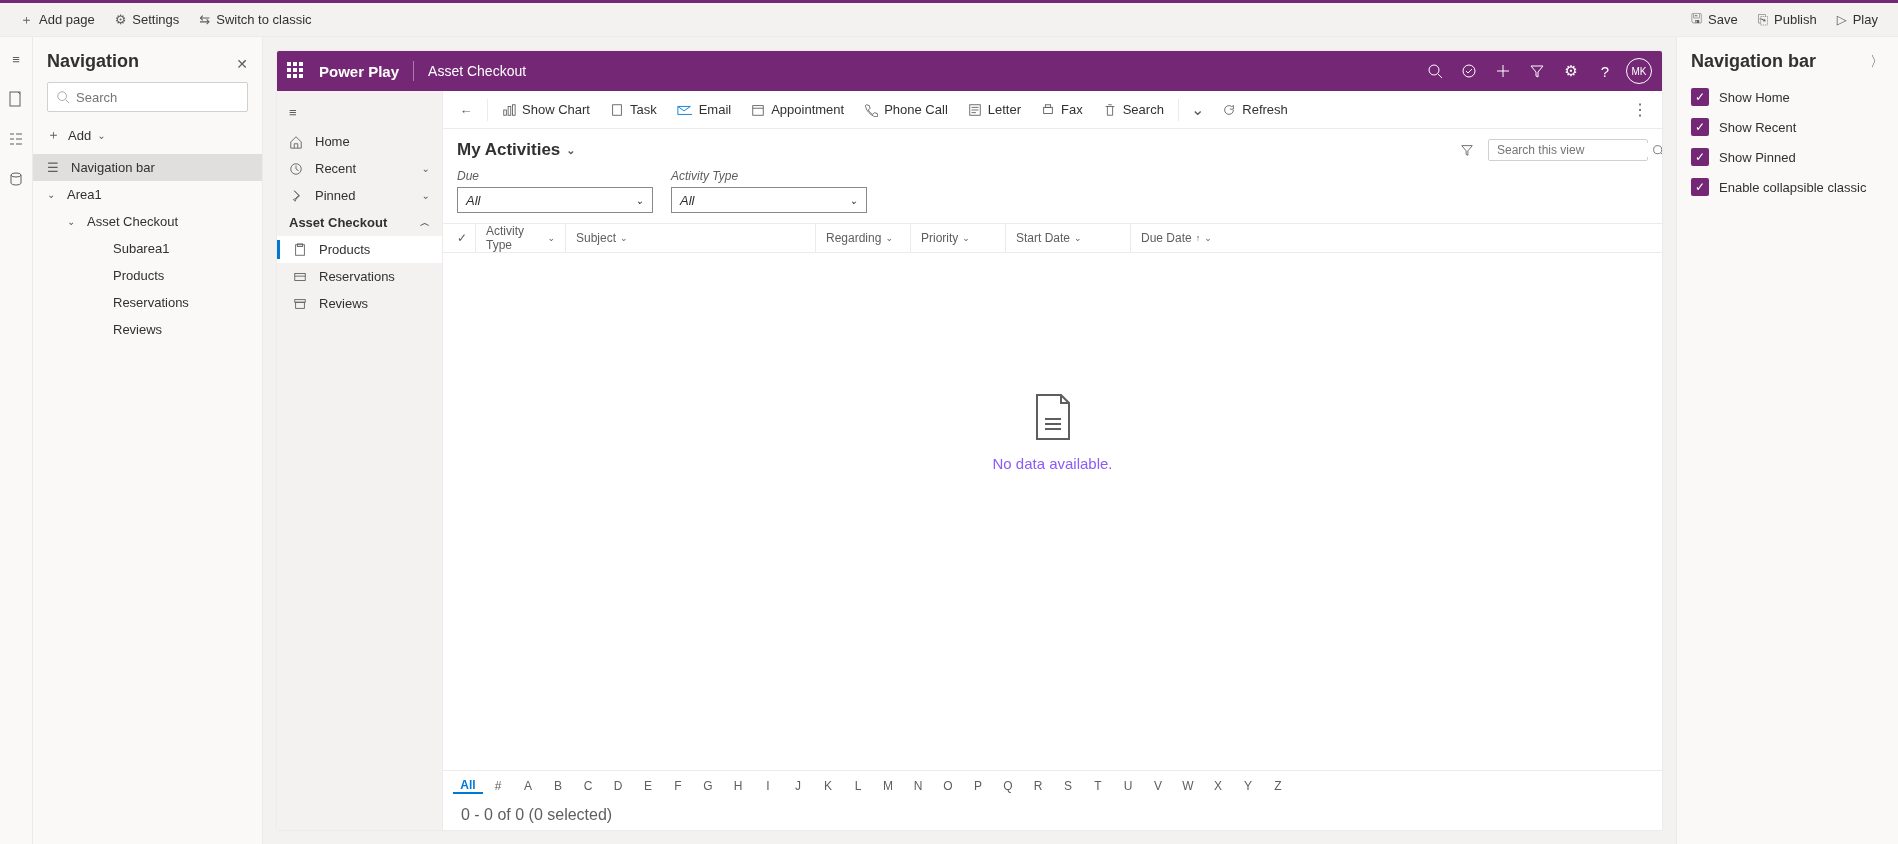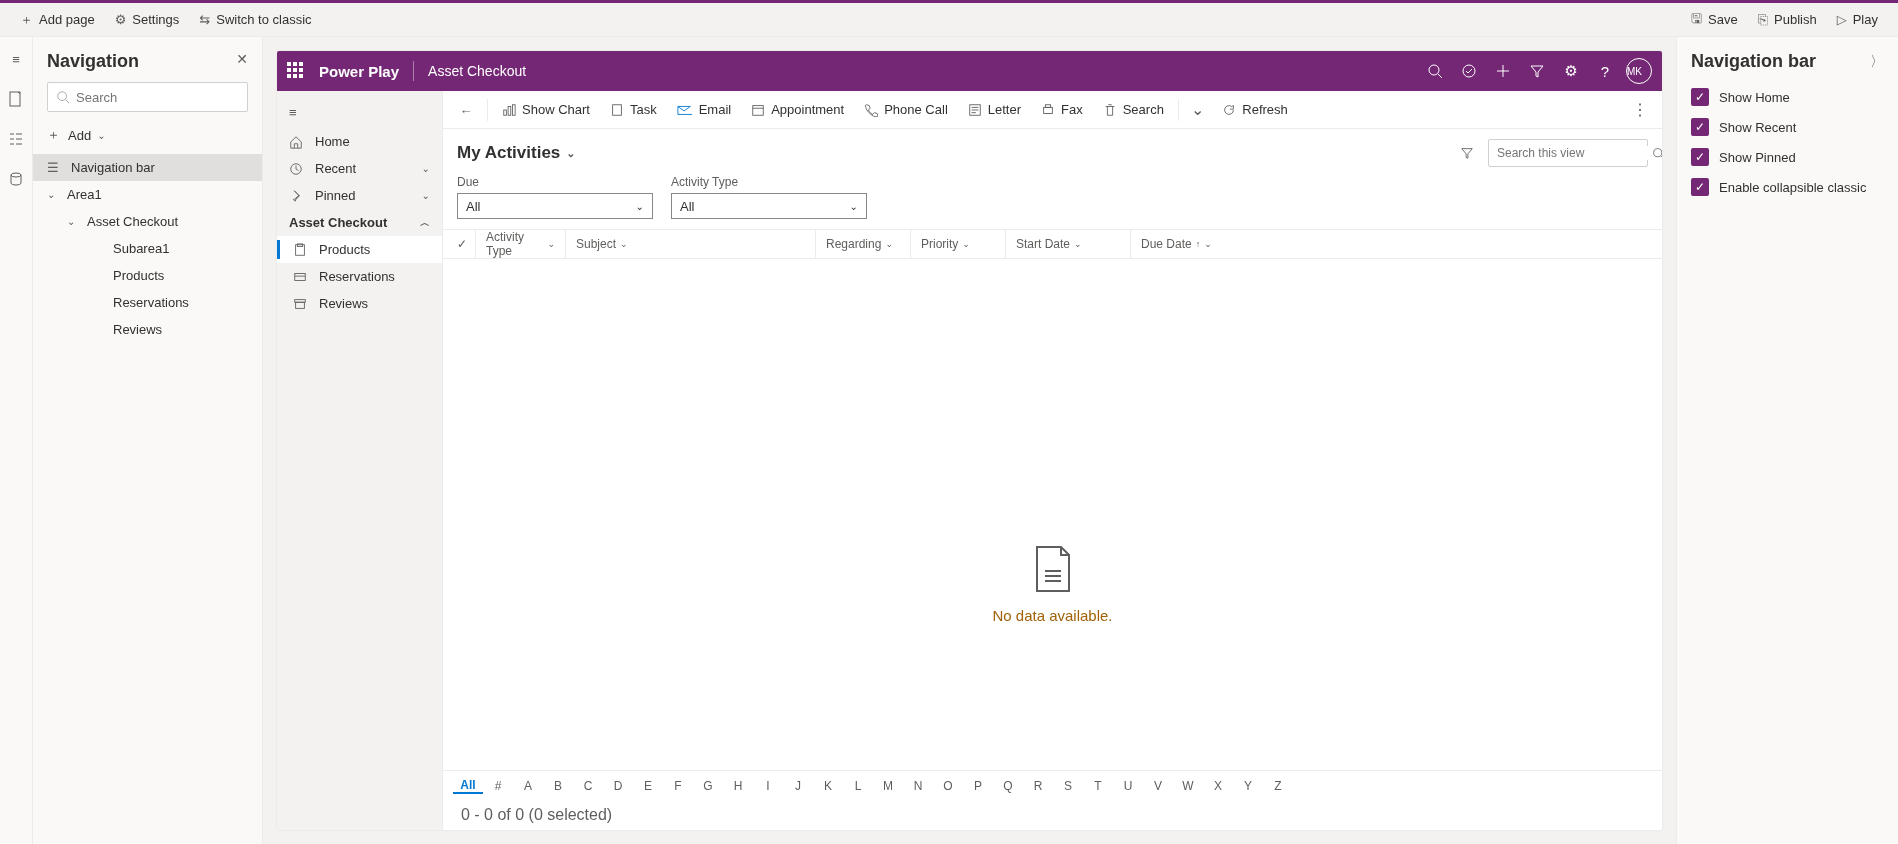--- a/index.html
+++ b/index.html
@@ -17,21 +17,21 @@
 
 
 .mainrow { flex:1; display:flex; min-height:0; }
 
 
 .rail { width:33px; border-right:1px solid #edebe9; display:flex; flex-direction:column; align-items:center; padding-top:12px; gap:20px; background:#faf9f8; }
 .rail .ri { width:20px; height:20px; display:flex; align-items:center; justify-content:center; color:#605e5c; cursor:pointer; }
 
 
 .navpanel { width:230px; border-right:1px solid #edebe9; background:#faf9f8; display:flex; flex-direction:column; }
-.navpanel .hdr { display:flex; align-items:flex-start; justify-content:space-between; padding:14px 14px 10px 14px; }
+.navpanel .hdr { display:flex; align-items:flex-end; justify-content:space-between; padding:14px 14px 10px 14px; }
 .navpanel .hdr h2 { font-size:18px; font-weight:600; }
 .navpanel .hdr .close { cursor:pointer; color:#605e5c; font-size:14px; }
 .navpanel .searchbox { margin:0 14px 8px 14px; height:30px; border:1px solid #d2d0ce; background:#fff; display:flex; align-items:center; padding:0 8px; border-radius:2px; }
 .navpanel .searchbox input { border:none; outline:none; flex:1; font-size:13px; margin-left:6px; background:transparent; }
 .navpanel .addrow { display:flex; align-items:center; padding:6px 14px; cursor:pointer; color:#323130; }
 .navpanel .addrow .plus { margin-right:8px; color:#605e5c; }
 .navpanel .tree { margin-top:4px; }
 .navpanel .node { display:flex; align-items:center; padding:6px 14px; cursor:pointer; }
 .navpanel .node.selected { background:#e1dfdd; }
 .navpanel .node .chev { width:14px; margin-right:6px; color:#605e5c; font-size:10px; }
@@ -45,21 +45,21 @@
 
 
 .apphdr { height:40px; background:#742774; color:#fff; display:flex; align-items:center; padding:0 10px; }
 .apphdr .waffle { width:18px; height:18px; display:inline-grid; grid-template-columns:repeat(3,4px); grid-template-rows:repeat(3,4px); gap:2px; margin-right:14px; cursor:pointer; }
 .apphdr .waffle span { background:#fff; }
 .apphdr .brand { font-size:15px; font-weight:600; margin-right:14px; }
 .apphdr .divider { width:1px; height:20px; background:rgba(255,255,255,.4); margin-right:14px; }
 .apphdr .appname { font-size:14px; }
 .apphdr .hspacer { flex:1; }
 .apphdr .hico { width:34px; height:40px; display:flex; align-items:center; justify-content:center; cursor:pointer; font-size:15px; }
-.apphdr .avatar { width:26px; height:26px; border-radius:50%; border:1px solid #fff; display:flex; align-items:center; font-size:10px; margin-left:4px; }
+.apphdr .avatar { width:26px; height:26px; border-radius:50%; border:1px solid #fff; display:flex; align-items:center; justify-content:center; font-size:10px; margin-left:4px; }
 
 
 .appbody { flex:1; display:flex; min-height:0; }
 .sitemap { width:166px; background:#f3f2f1; border-right:1px solid #edebe9; padding-top:6px; }
 .sitemap .srow { display:flex; align-items:center; padding:6px 12px; cursor:pointer; color:#323130; position:relative; }
 .sitemap .srow .sico { width:16px; margin-right:10px; color:#605e5c; }
 .sitemap .srow.group { font-weight:600; }
 .sitemap .srow .expand { margin-left:auto; color:#605e5c; font-size:10px; }
 .sitemap .srow.active { background:#fff; }
 .sitemap .srow.active::before { content:""; position:absolute; left:0; top:4px; bottom:4px; width:3px; background:#0078d4; }
@@ -74,38 +74,38 @@
 .cmdbar .cb { display:flex; align-items:center; padding:16px 10px; height:100%; cursor:pointer; }
 .cmdbar .cb .ci { margin-right:6px; color:#605e5c; }
 .cmdbar .more { padding:0 8px; cursor:pointer; color:#605e5c; font-size:16px; }
 
 
 .viewhdr { display:flex; align-items:center; padding:10px 14px 6px 14px; }
 .viewhdr .vtitle { font-size:17px; font-weight:600; display:flex; align-items:center; cursor:pointer; }
 .viewhdr .vtitle .dd { margin-left:6px; font-size:11px; color:#605e5c; }
 .viewhdr .vspacer { flex:1; }
 .viewhdr .filtico { color:#605e5c; margin-right:14px; cursor:pointer; }
-.viewhdr .vsearch { width:160px; height:28px; border:1px solid #d2d0ce; display:flex; align-items:center; padding:0 8px; border-radius:2px; }
+.viewhdr .vsearch { width:160px; height:22px; border:1px solid #d2d0ce; display:flex; align-items:center; padding:0 8px; border-radius:2px; }
 .viewhdr .vsearch input { border:none; outline:none; flex:1; font-size:12px; }
 
 
-.filters { display:flex; padding:2px 30px 10px 14px; gap:18px; }
+.filters { display:flex; padding:2px 30px 10px 14px; gap:18px;font-style:italic; }
 .filters .fb { display:flex; flex-direction:column; }
 .filters .fb label { font-size:12px; color:#605e5c; margin-bottom:4px; }
 .filters .fb .sel { width:196px; height:26px; border:1px solid #8a8886; display:flex; align-items:center; justify-content:space-between; padding:0 8px; font-size:13px; cursor:pointer; }
 
 
 .gridhdr { display:flex; border-top:1px solid #edebe9; border-bottom:1px solid #edebe9; height:30px; align-items:center; padding-left:12px; font-size:12px; color:#605e5c; }
 .gridhdr .gc { display:flex; align-items:center; padding:0 10px; border-left:1px solid #edebe9; height:100%; cursor:pointer; }
 .gridhdr .gc:first-child { border-left:none; padding-left:4px; }
 .gridhdr .gc .gdd { margin-left:4px; font-size:9px; }
 .gridhdr .check { width:20px; display:flex; justify-content:center; }
 
 
-.empty { flex:1; display:flex; flex-direction:column; align-items:center; justify-content:center; padding-top:140px; color:#a16207; }
+.empty { flex:1; display:flex; flex-direction:column; align-items:center; justify-content:flex-start; padding-top:140px; color:#8b5cf6; }
 .empty svg { margin-bottom:14px; }
 .empty .msg { font-size:15px; }
 
 
 .alpha { height:30px; display:flex; align-items:center; padding:0 10px; border-top:1px solid #edebe9; font-size:12px; color:#605e5c; }
 .alpha span { width:30px; text-align:center; cursor:pointer; }
 .alpha span.active { color:#0078d4; border-bottom:2px solid #0078d4; font-weight:600; }
 
 
 .gridftr { height:30px; display:flex; align-items:center; padding:0 18px; font-size:16px; color:#605e5c; }

